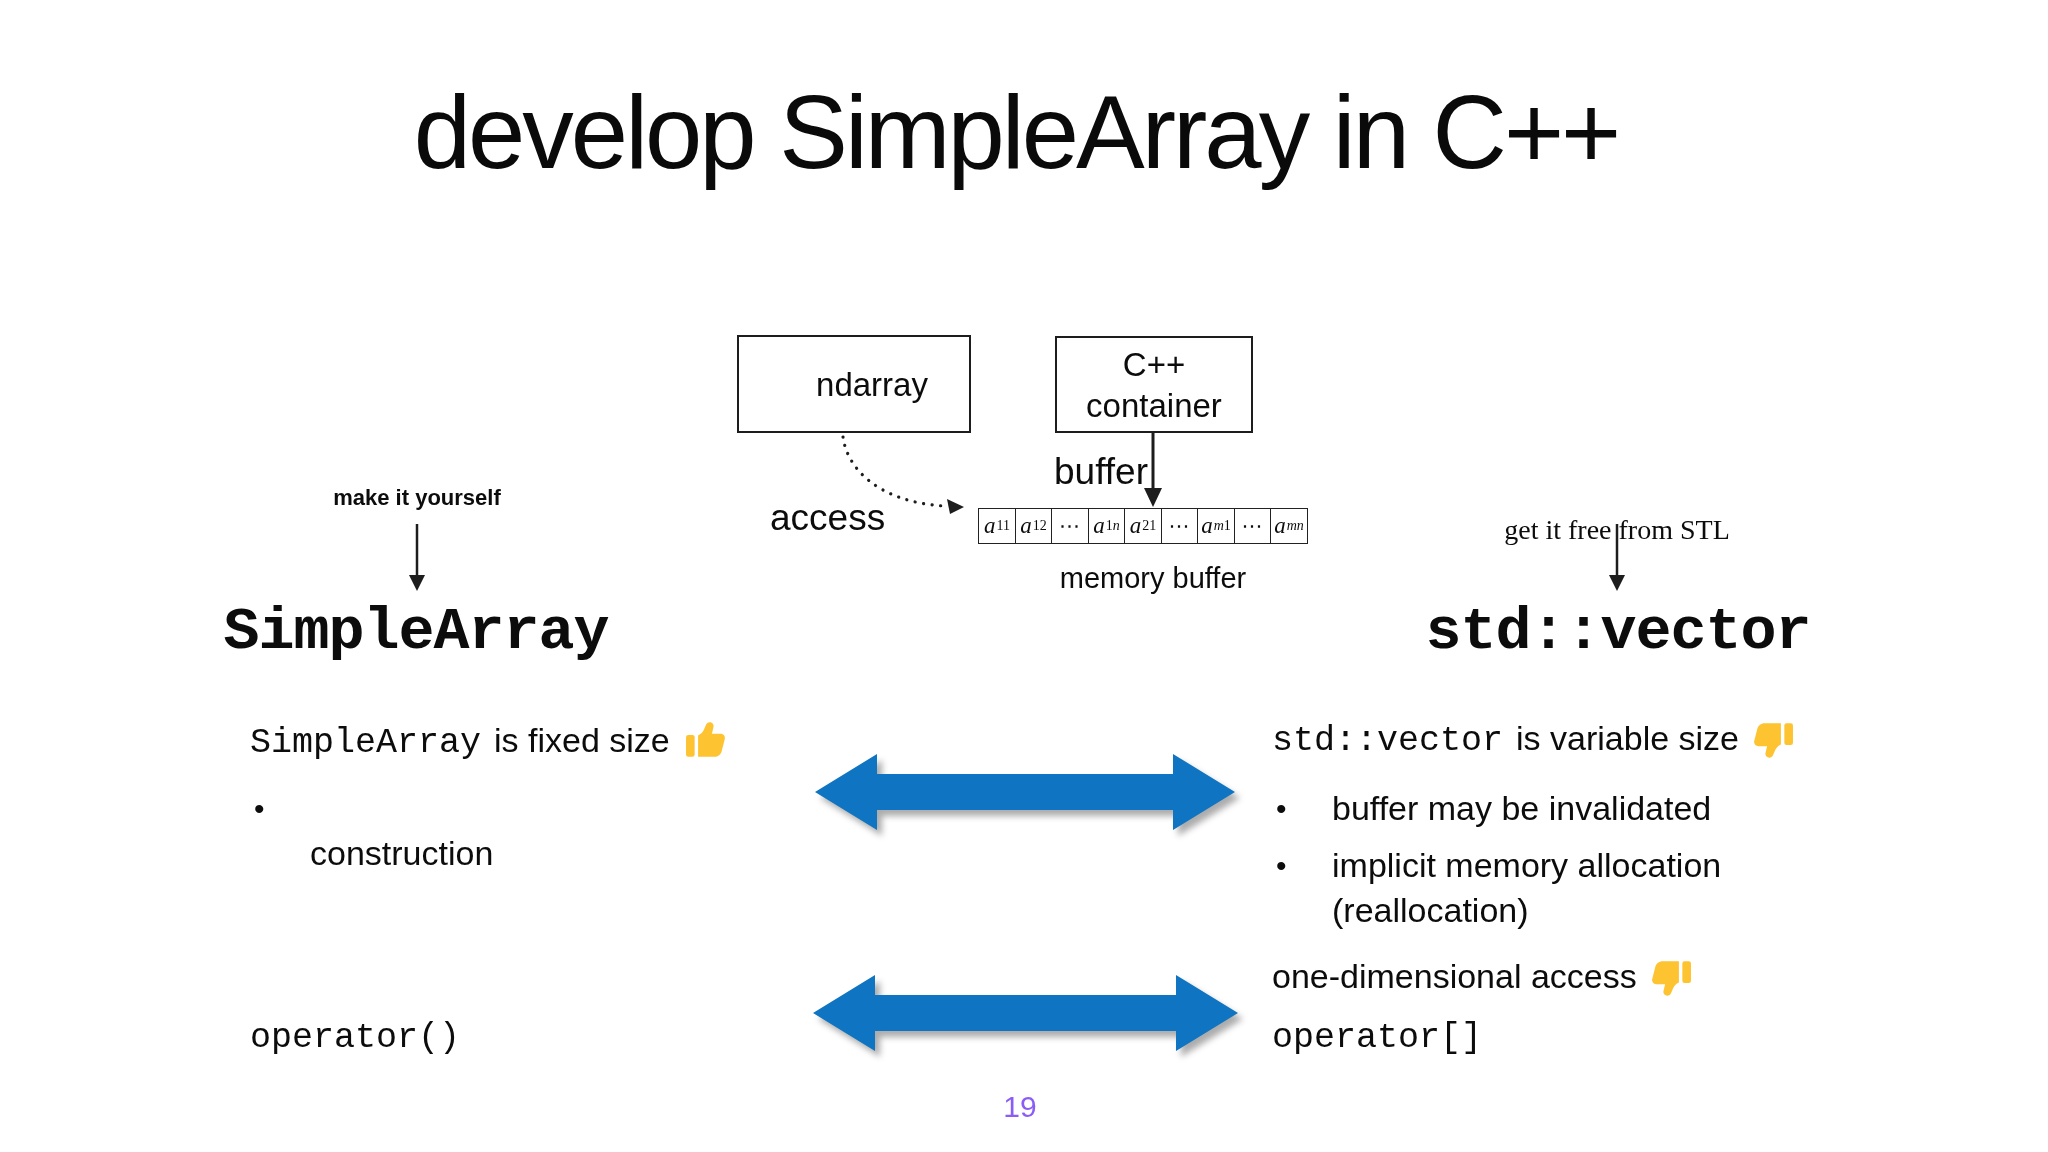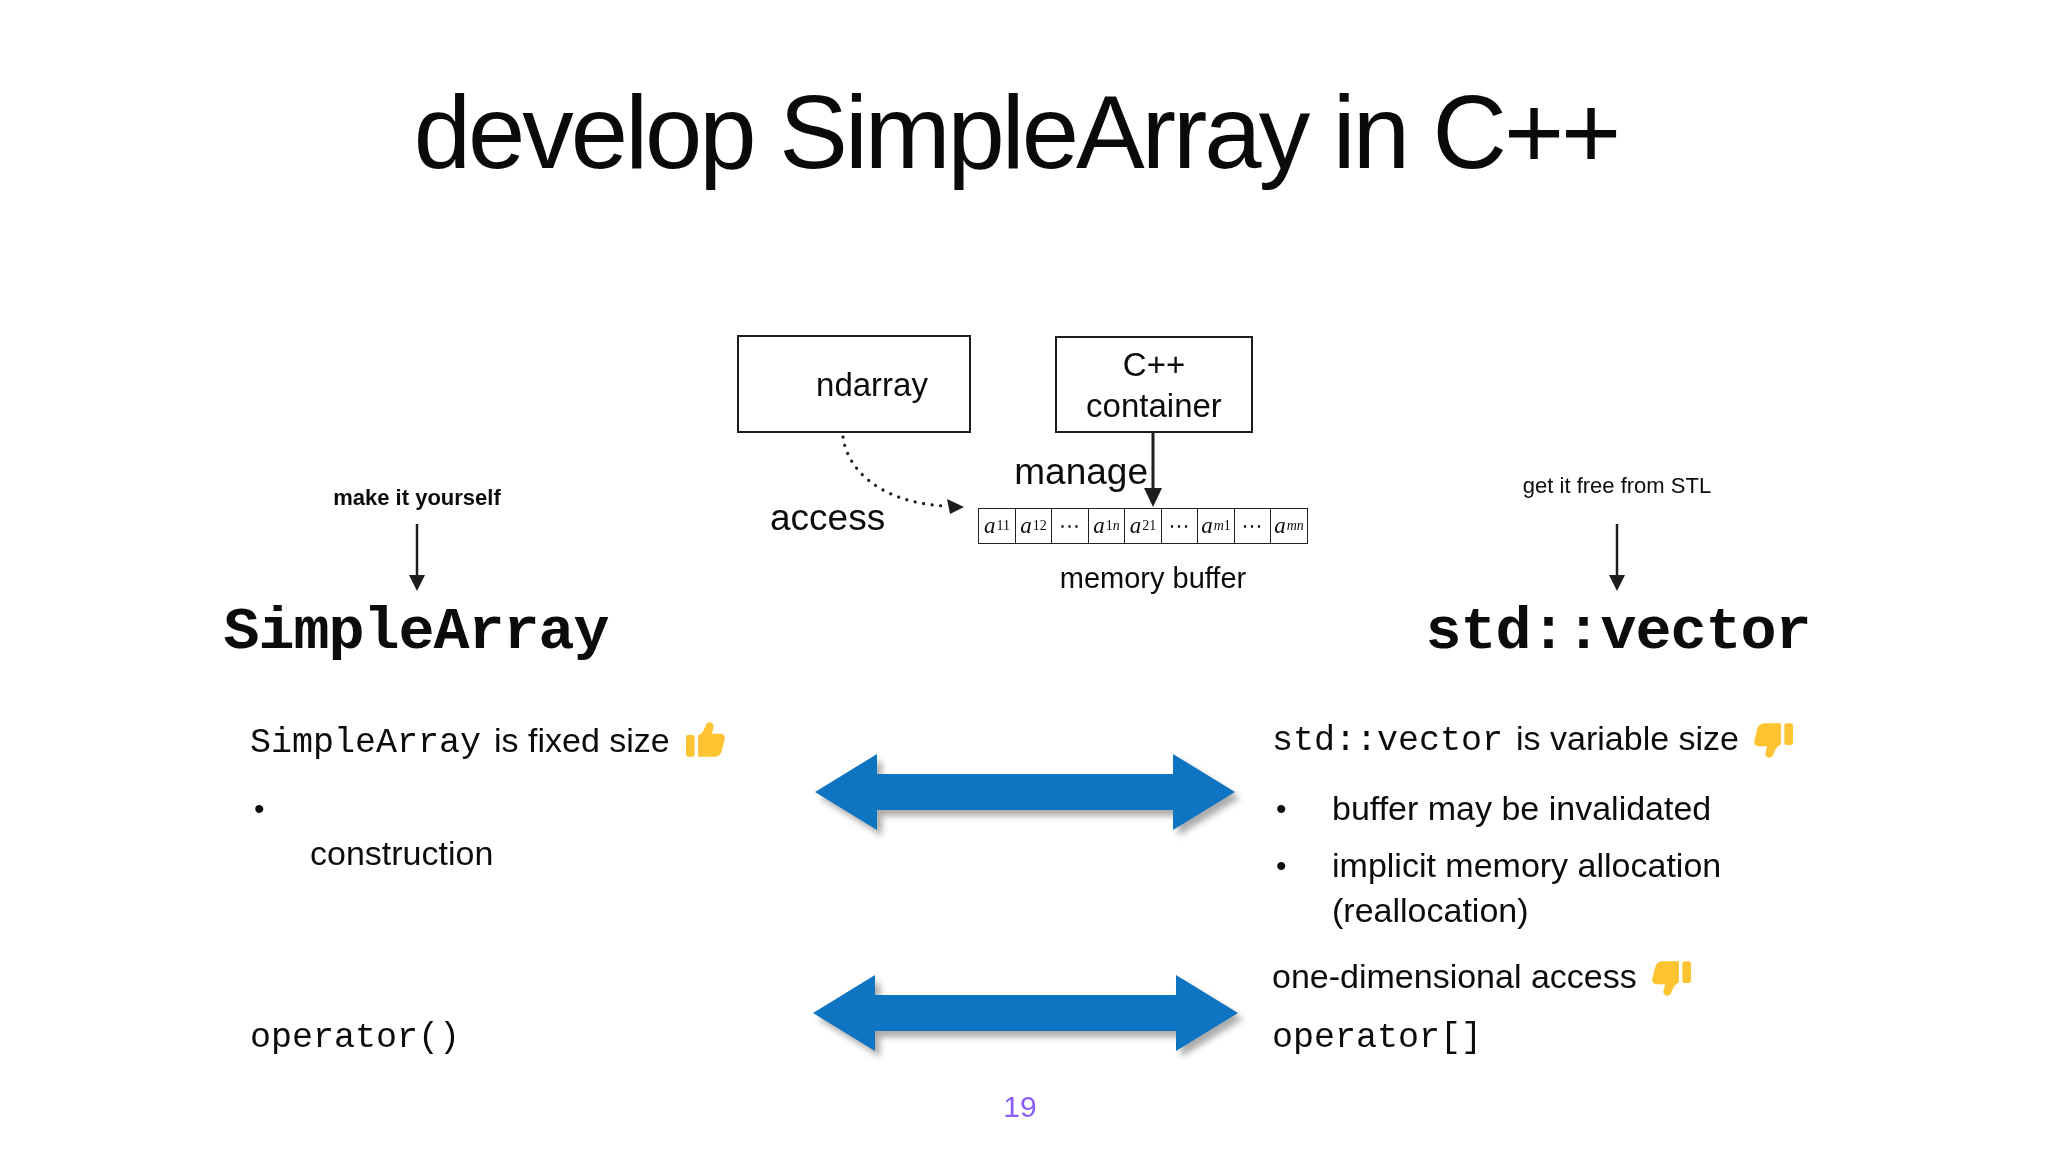--- a/index.html
+++ b/index.html
@@ -22,21 +22,21 @@
 
   .membuf{left:978px;top:508px;display:flex;}
   .cell{width:36px;height:34px;border:1.5px solid #222;margin-right:-1.5px;background:#fff;
         display:flex;align-items:center;justify-content:center;
         font-family:"Liberation Serif",serif;font-size:23px;white-space:nowrap;}
   .cell i{font-style:italic;}
   .cell sub{font-size:14px;line-height:0;vertical-align:-6px;margin-left:1px;}
   .cell .dots{font-size:21px;letter-spacing:1px;}
 
   .branch-label-left{left:417px;top:485px;font-size:22px;font-weight:700;white-space:nowrap;}
-  .branch-label-right{left:1617px;top:473px;font-size:22px;font-weight:400;white-space:nowrap;}
+  .branch-label-right{left:1617px;top:514px;font-size:28px;font-weight:400;white-space:nowrap;font-family:Liberation Serif, serif;}
   .big-mono{font-family:"Liberation Mono",monospace;font-weight:700;font-size:60px;
             letter-spacing:-1px;white-space:nowrap;top:598px;}
   .big-left{left:416px;}
   .big-right{left:1618px;}
 
   .line{white-space:nowrap;font-size:34px;line-height:44px;}
   .mono{font-family:"Liberation Mono",monospace;font-size:35px;}
   .sans-after{margin-left:13px;}
   .thumb-icon{width:46px;height:46px;margin-left:12px;vertical-align:-10px;}
   .thumb-down-adj{vertical-align:-14px;}
@@ -95,21 +95,21 @@
   </svg>
 
   <div class="abs dbox box-ndarray">
     <span>ndarray</span>
   </div>
   <div class="abs dbox box-cpp">
     <span><span>C++</span><br><span>container</span></span>
   </div>
 
   <div class="abs lbl-access">access</div>
-  <div class="abs lbl-manage">manage</div>
+  <div class="abs lbl-manage">buffer</div>
 
   <div class="abs membuf">
       <div class="cell">
         <i>a</i>
         <sub>11</sub>
       </div>
       <div class="cell">
         <i>a</i>
         <sub>12</sub>
       </div>

